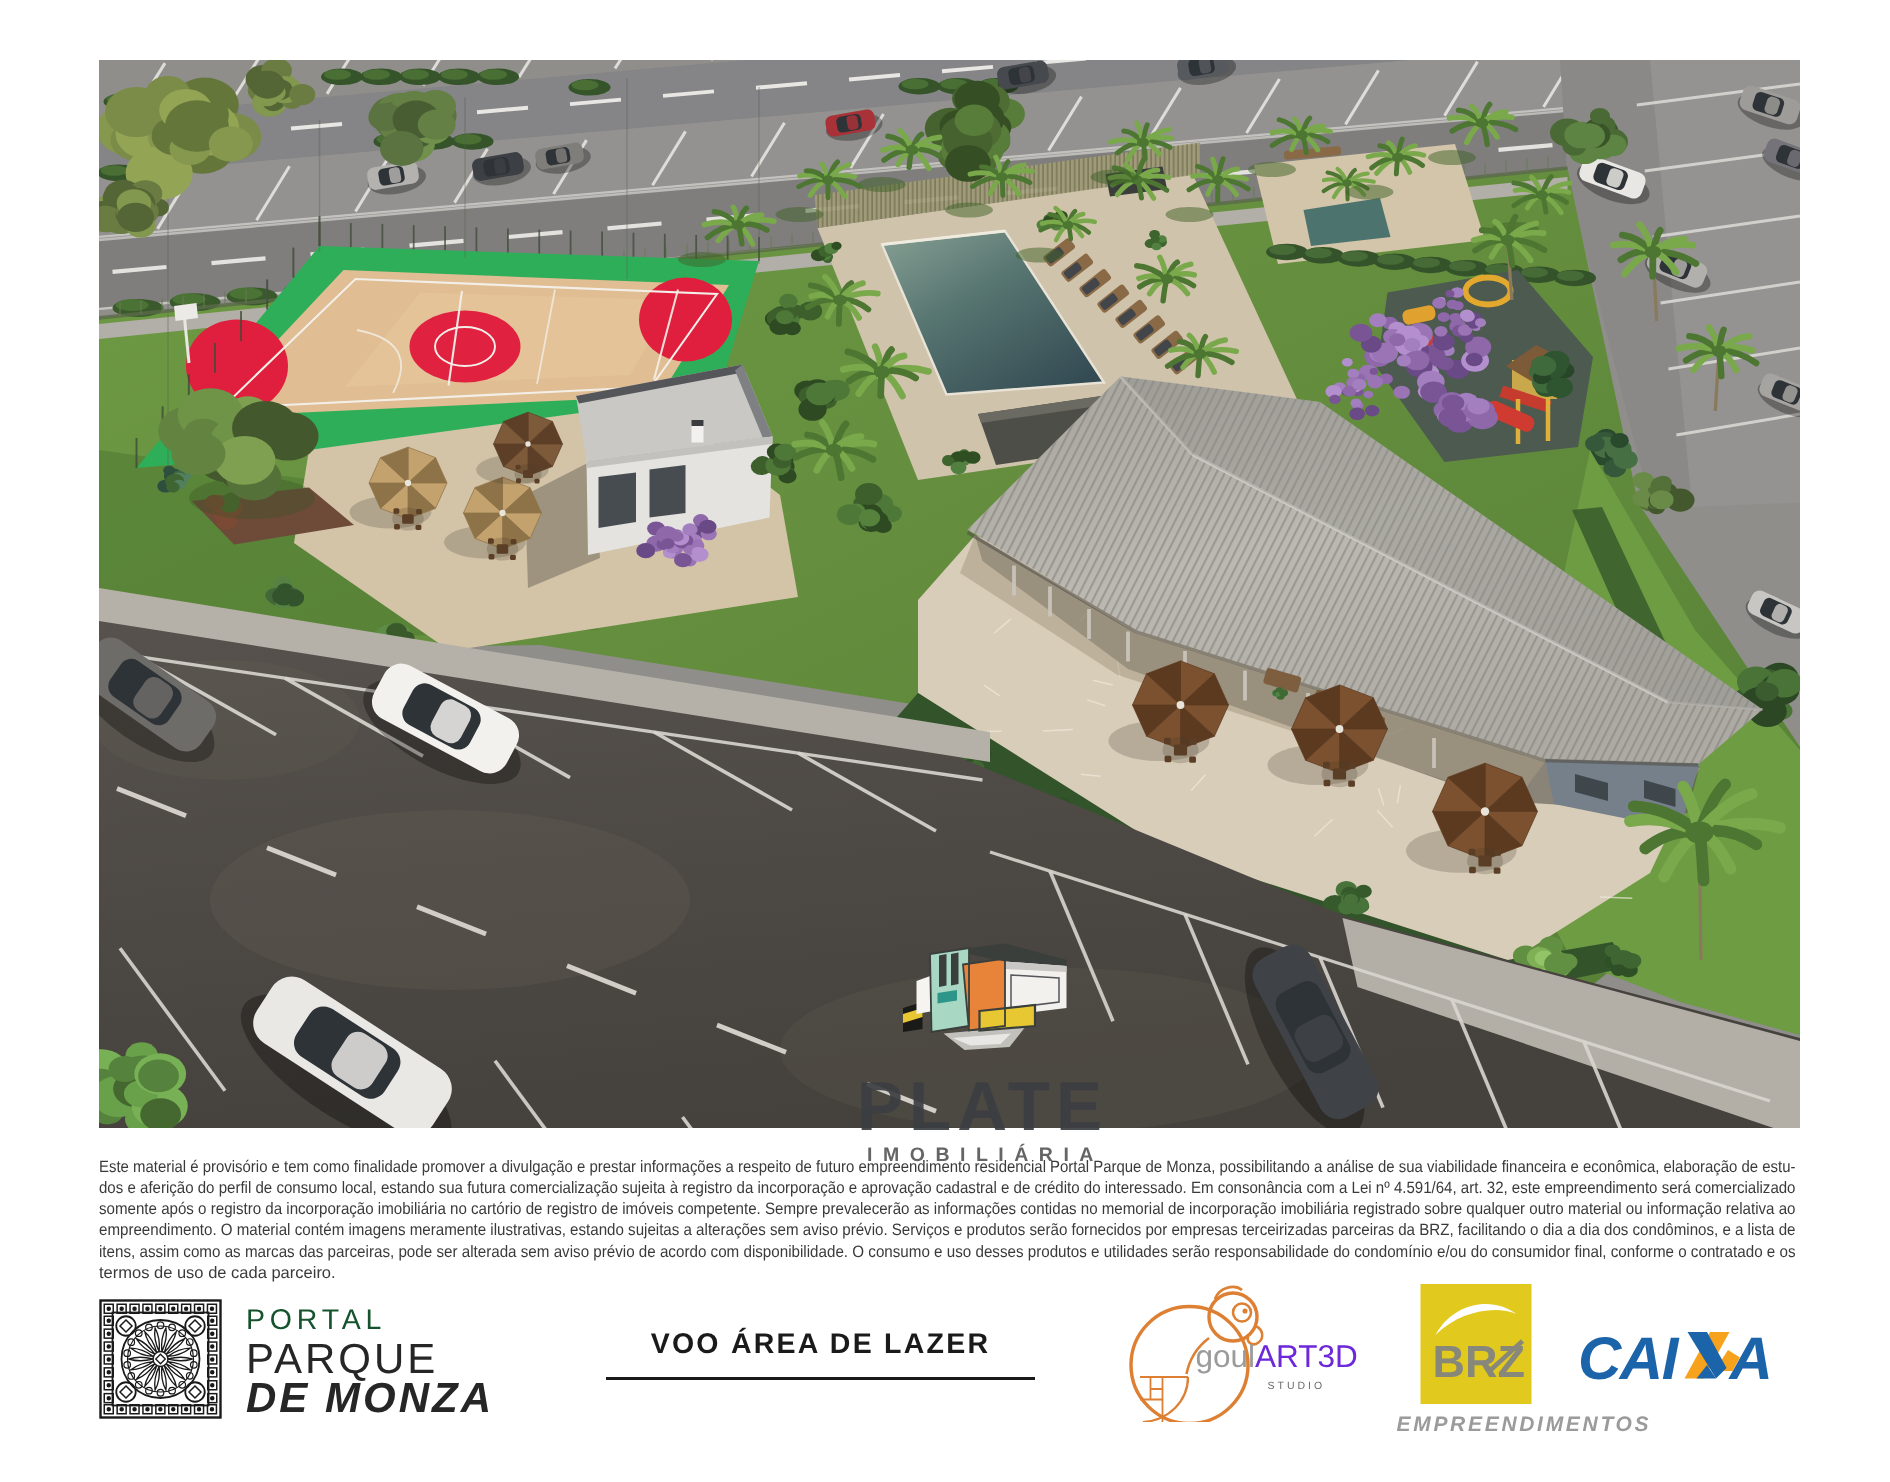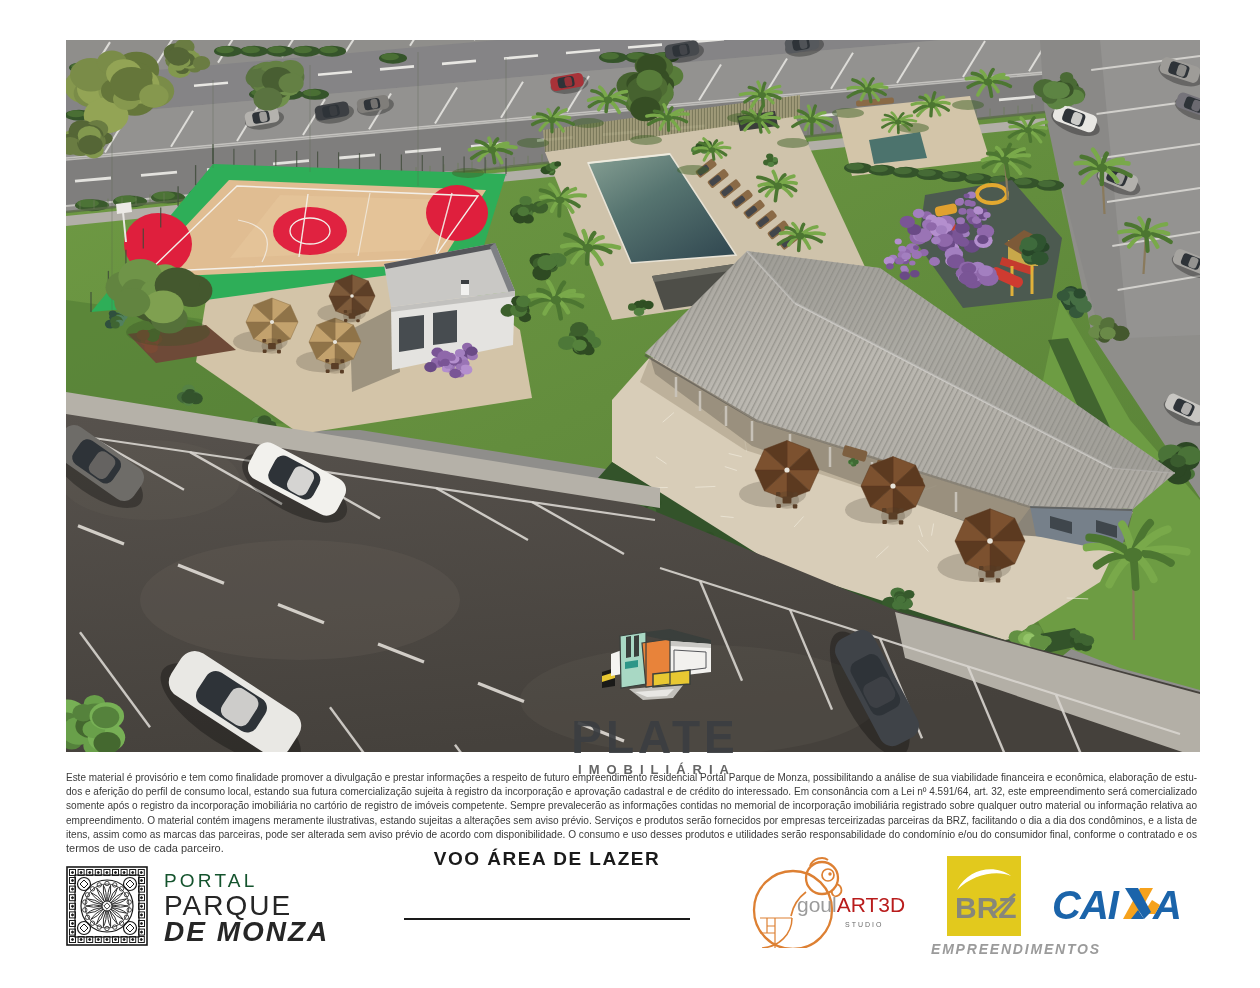--- a/index.html
+++ b/index.html
@@ -1838,37 +1838,37 @@
       <path d="M42,37.8 L45.2,41 L42,44.2 L38.8,41 Z" stroke-width="0.9"></path>
     </g>
   </svg>
 
 <div class="abs" style="left:164px;top:870px;font-size:19px;letter-spacing:3.2px;color:#14532d;">PORTAL</div>
 
 <div class="abs" style="left:164px;top:890px;font-size:28px;font-weight:normal;letter-spacing:2px;color:#262626;">PARQUE</div>
 
 <div class="abs" style="left:164px;top:916px;font-size:28px;font-weight:bold;letter-spacing:2px;color:#262626;font-style:italic;">DE&nbsp;MONZA</div>
 
-<div class="abs" style="left:404px;top:848px;width:286px;text-align:center;font-size:19px;font-weight:bold;letter-spacing:1.5px;color:#1a1a1a;">VOO ÁREA DE LAZER</div>
+<div class="abs" style="left:404px;top:886px;width:286px;text-align:center;font-size:19px;font-weight:bold;letter-spacing:1.5px;color:#1a1a1a;">VOO ÁREA DE LAZER</div>
 <div class="abs" style="left:404px;top:918px;width:286px;border-bottom:2.5px solid #1a1a1a;"></div>
 
 <svg class="abs" style="left:748px;top:856px" width="100" height="92" viewBox="0 0 100 92">
     <g fill="none" stroke="#dd8033" stroke-width="2.1">
 <circle cx="45" cy="54" r="39" stroke-width="2.3"></circle>
 <circle cx="74" cy="22" r="16" stroke-width="2.3"></circle>
 <circle cx="80" cy="19" r="6" stroke-width="1.7"></circle>
 <circle cx="82" cy="18" r="1.7" fill="#dd8033" stroke="none"></circle>
 <path d="M62,10 C65,2 75,0 80,4" stroke-width="1.9"></path>
 <path d="M89,28 C94,30 95,36 91,39 C87,42 83,39 84,35" stroke-width="1.7"></path>
 <path d="M58,36 C50,42 45,50 43,60" stroke-width="1.7"></path>
 <path d="M12,62 L44,62 M27,62 L27,92 M12,77 L27,77 M19,62 L19,77 M19,70 L27,70" stroke-width="1.2"></path>
 <path d="M44,62 C44,78 31,91 14,92" stroke-width="1.5"></path>
 </g>
   </svg>
-<div class="abs" style="left:797px;top:893px;font-size:21px;color:#9b9b9b;">goul<span style="color:#b91c1c;">ART3D</span></div>
+<div class="abs" style="left:797px;top:893px;font-size:21px;color:#9b9b9b;">goul<span style="color:#6d28d9;">ART3D</span></div>
 <div class="abs" style="left:845px;top:921px;font-size:7px;letter-spacing:2px;color:#6b6b6b;">STUDIO</div>
 
 <div class="abs" style="left:947px;top:856px;width:74px;height:80px;background:#e2c91d;"></div>
 <svg class="abs" style="left:947px;top:856px" width="74" height="80" viewBox="0 0 74 80">
 <path d="M10,34 C22,12 48,8 64,20 C50,14 26,18 10,34 Z" fill="#ffffff"></path>
 <text x="8" y="62" font-family="Liberation Sans, sans-serif" font-size="30" font-weight="bold" fill="#87877a">BRZ</text>
 <path d="M46,58 L68,38" stroke="#87877a" stroke-width="3"></path>
 </svg>
 <div class="abs" style="left:931px;top:941px;font-size:14px;font-weight:bold;letter-spacing:1.8px;color:#9b9b9b;font-style:italic;">EMPREENDIMENTOS</div>
 

